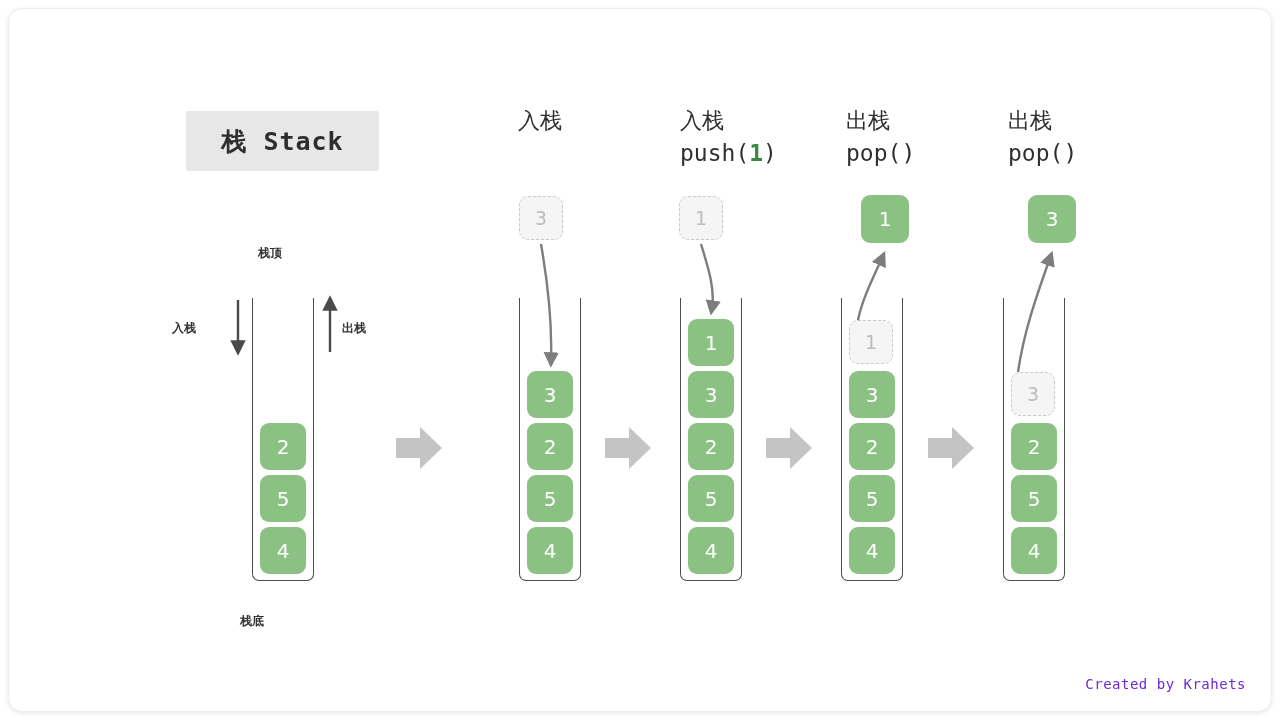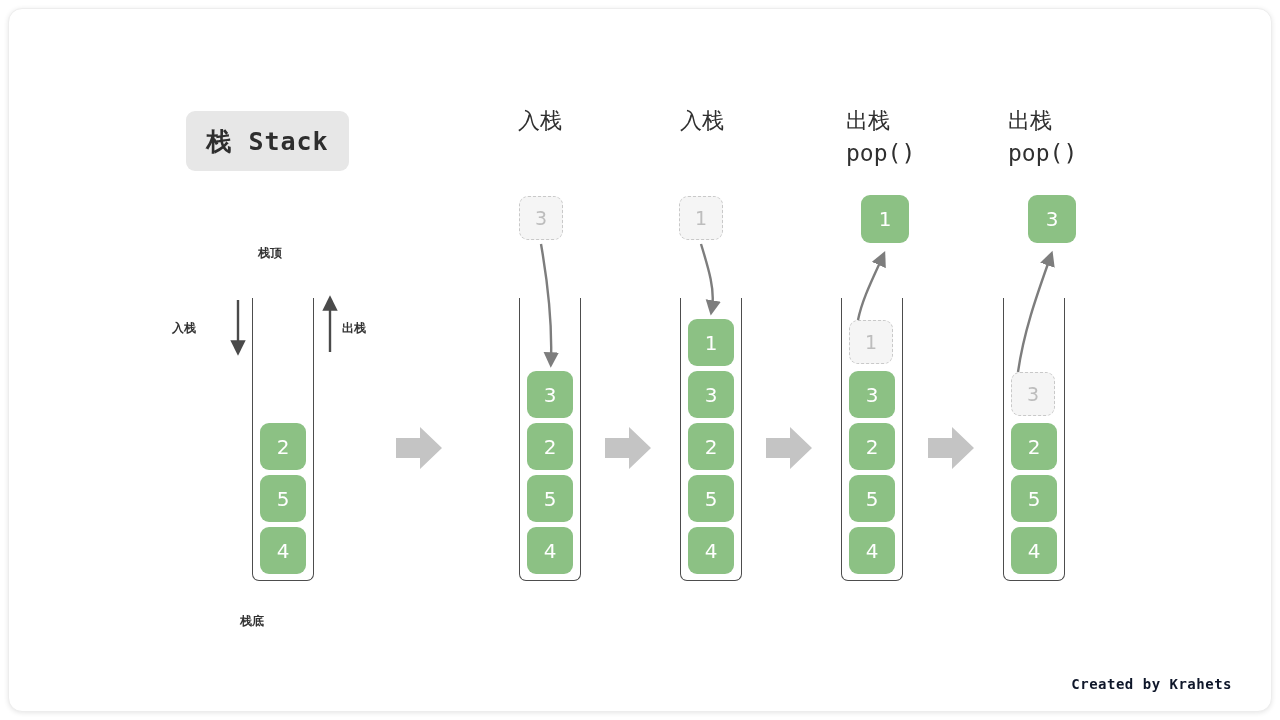--- a/index.html
+++ b/index.html
@@ -30,24 +30,24 @@
     border: 1px solid #ededed;
     box-shadow: 0 1px 5px rgba(0,0,0,0.10);
     box-sizing: border-box;
   }
 
   
   .title-badge {
     position: absolute;
     left: 186px;
     top: 111px;
-    width: 163px;
+    width: 193px;
     height: 60px;
     background: #e7e7e7;
-    border-radius: 9px;
+    border-radius: 2px;
     display: flex;
     align-items: center;
     justify-content: center;
     font-family: "DejaVu Sans Mono", "Liberation Mono", monospace;
     font-size: 25px;
     font-weight: bold;
     color: #2e2e2e;
     letter-spacing: 1px;
   }
 
@@ -140,27 +140,26 @@
     left: 0;
     top: 0;
     width: 1280px;
     height: 720px;
     pointer-events: none;
   }
 
   
   .credit {
     position: absolute;
-    right: 48px;
+    right: 34px;
     bottom: 28px;
     font-family: "DejaVu Sans Mono", "Liberation Mono", monospace;
     font-size: 14px;
-    color: #0f172a;
+    color: #6d28d9;
     letter-spacing: 0.5px;
-    font-weight: bold;
   }
 </style>
 </head>
 <body>
 
 <div id="canvas">
   <div class="card"></div>
 
   <div class="title-badge">栈 Stack</div>
 
@@ -179,20 +178,21 @@
   </div>
   <div class="cell ghost-small" style="left:519px; top:196px;">3</div>
   <div class="stack-box" style="left:519px;"></div>
   <div class="cell filled" style="left:527px; top:371px;">3</div>
   <div class="cell filled" style="left:527px; top:423px;">2</div>
   <div class="cell filled" style="left:527px; top:475px;">5</div>
   <div class="cell filled" style="left:527px; top:527px;">4</div>
 
   <div class="col-head" style="left:680px;">
     <span class="cn">入栈</span>
+    <span class="code"><span>push(</span><span class="arg">1</span><span>)</span></span>
   </div>
   <div class="cell ghost-small" style="left:679px; top:196px;">1</div>
   <div class="stack-box" style="left:680px;"></div>
   <div class="cell filled" style="left:688px; top:319px;">1</div>
   <div class="cell filled" style="left:688px; top:371px;">3</div>
   <div class="cell filled" style="left:688px; top:423px;">2</div>
   <div class="cell filled" style="left:688px; top:475px;">5</div>
   <div class="cell filled" style="left:688px; top:527px;">4</div>
 
   <div class="col-head" style="left:846px;">

